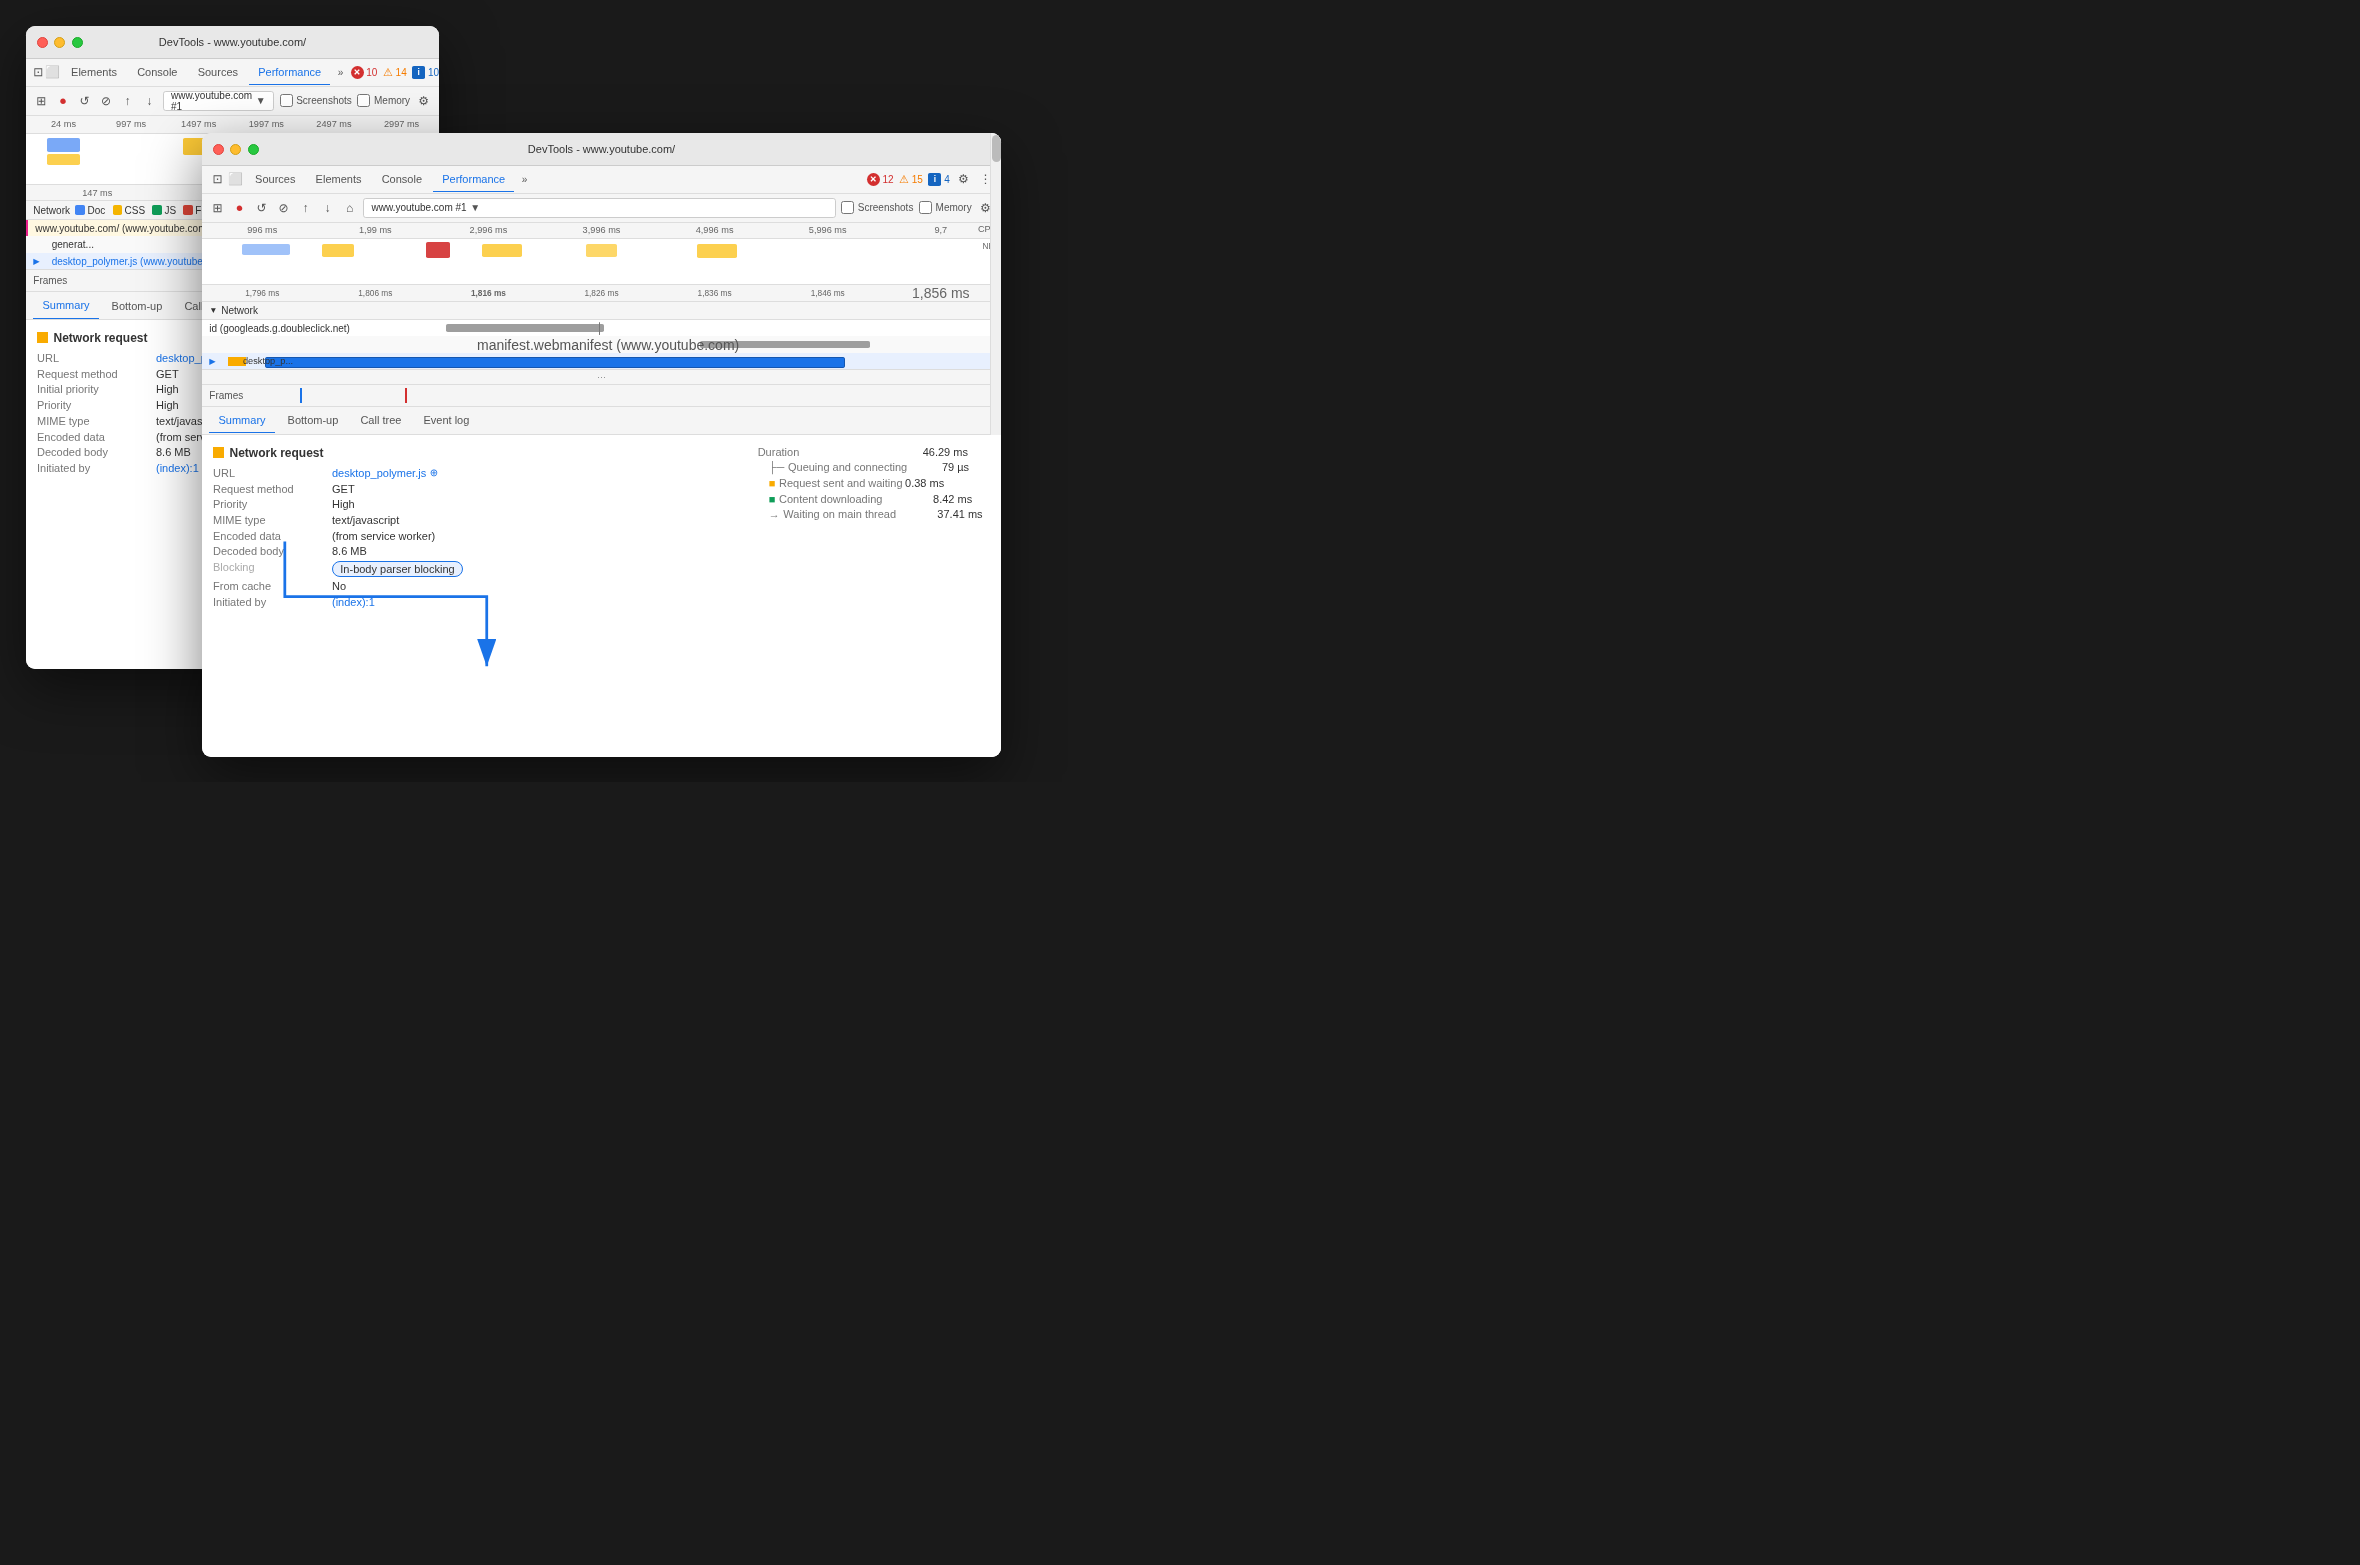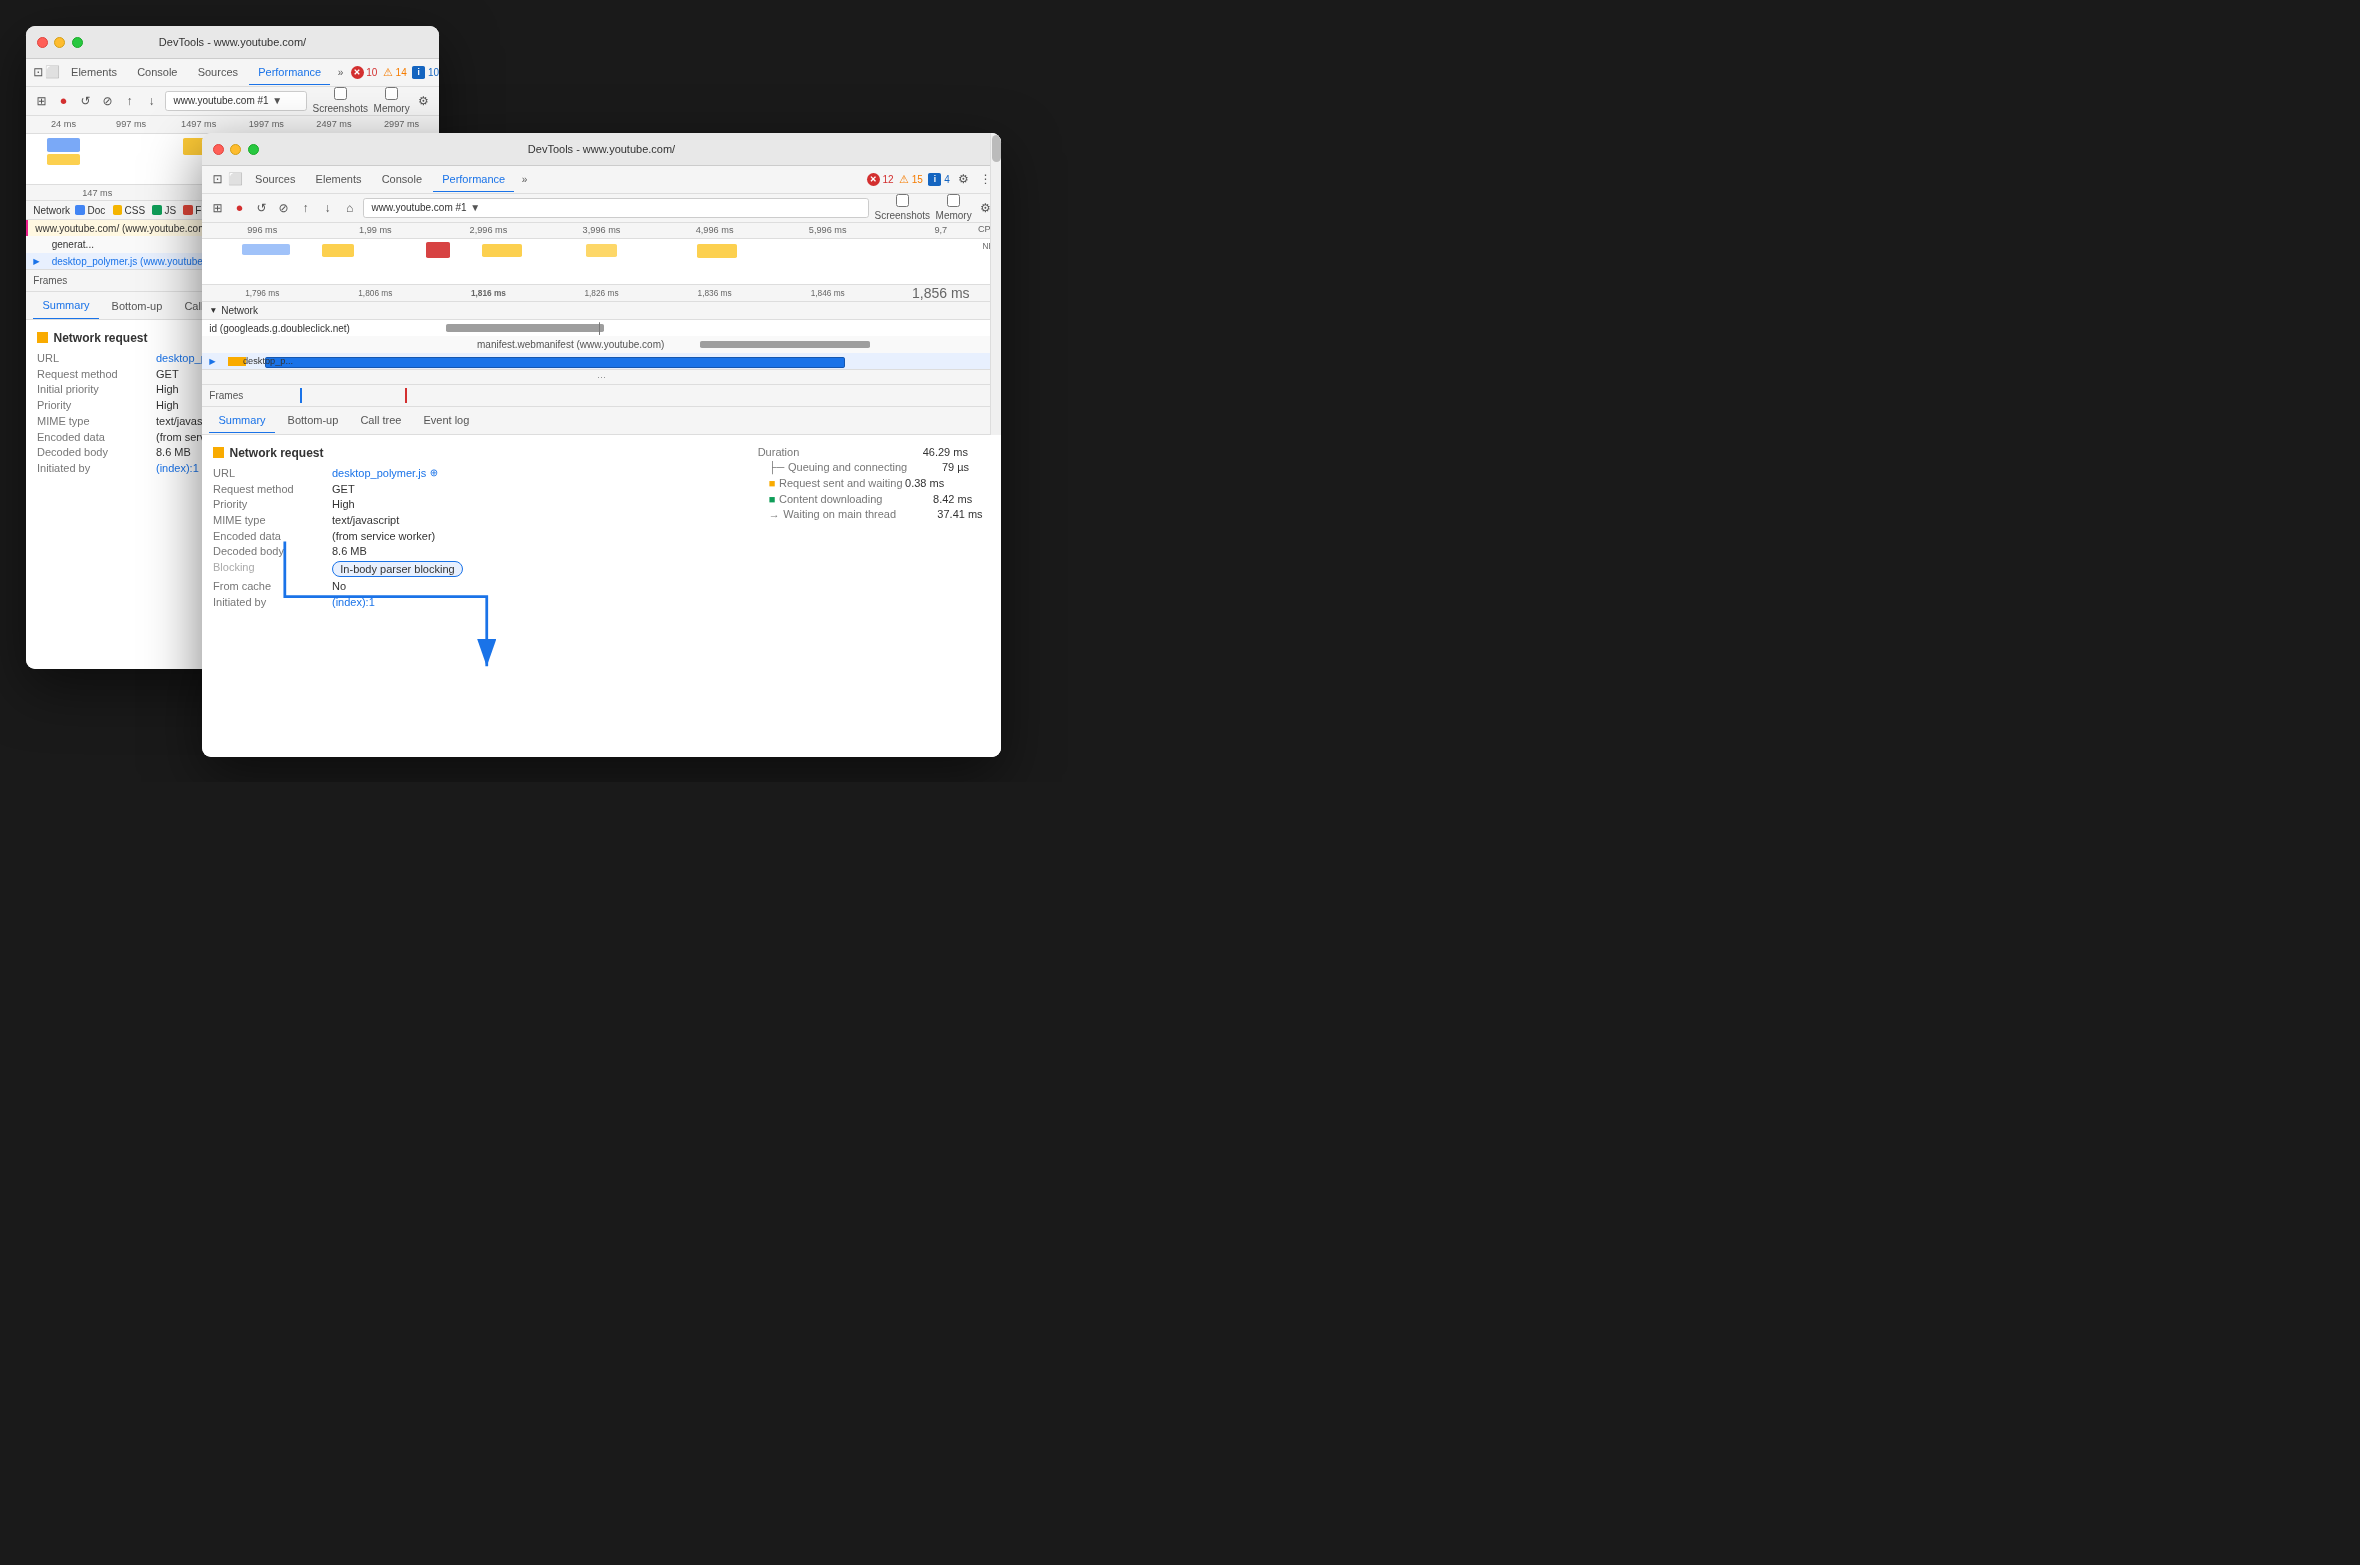--- a/index.html
+++ b/index.html
@@ -176,21 +176,20 @@
       display: flex;
       align-items: center;
     }
 
     .checkbox-group {
       display: flex;
       align-items: center;
       gap: 3.7px;
       font-size: 10px;
       color: #555;
-      flex-direction: column;
     }
 
     .timeline-ruler {
       height: 18.4px;
       background: #f5f5f5;
       border-bottom: 0.9px solid #ddd;
       display: flex;
       align-items: center;
       font-size: 9.2px;
       color: #666;
@@ -720,21 +719,21 @@
         <div class="network-bar-container">
           <div class="network-bar" style="left:3%;width:28%;background:#9e9e9e;"></div>
           <div style="position:absolute;left:30%;width:1.8px;height:13px;background:#777;top:-1.8px;border-radius:0.9px;"></div>
         </div>
       </div>
       <div class="network-row">
         <div style="width:220px;"></div>
         <div class="network-bar-container">
           <div class="network-bar" style="left:48%;width:30%;background:#9e9e9e;"></div>
         </div>
-        <div style="position:absolute;left:275px;font-size:10px;color:#555;">manifest.webmanifest (www.youtube.com)</div>
+        <div style="position:absolute;left:275px;font-size:14px;color:#555;">manifest.webmanifest (www.youtube.com)</div>
       </div>
       <div class="network-row selected-row">
         <div style="width:18.4px;display:flex;align-items:center;">
           <span style="font-size:8.3px;color:#1a73e8;">▶</span>
         </div>
         <div style="width:18.4px;height:9.2px;background:#f9ab00;margin-right:3.7px;display:inline-block;"></div>
         <div class="network-bar-container" style="flex:1;">
           <div class="network-bar" style="left:2%;width:78%;background:#1a73e8;height:11px;border:0.9px solid #1557b0;"></div>
         </div>
         <div style="position:absolute;left:41px;font-size:9.2px;color:#333;">desktop_p...</div>

